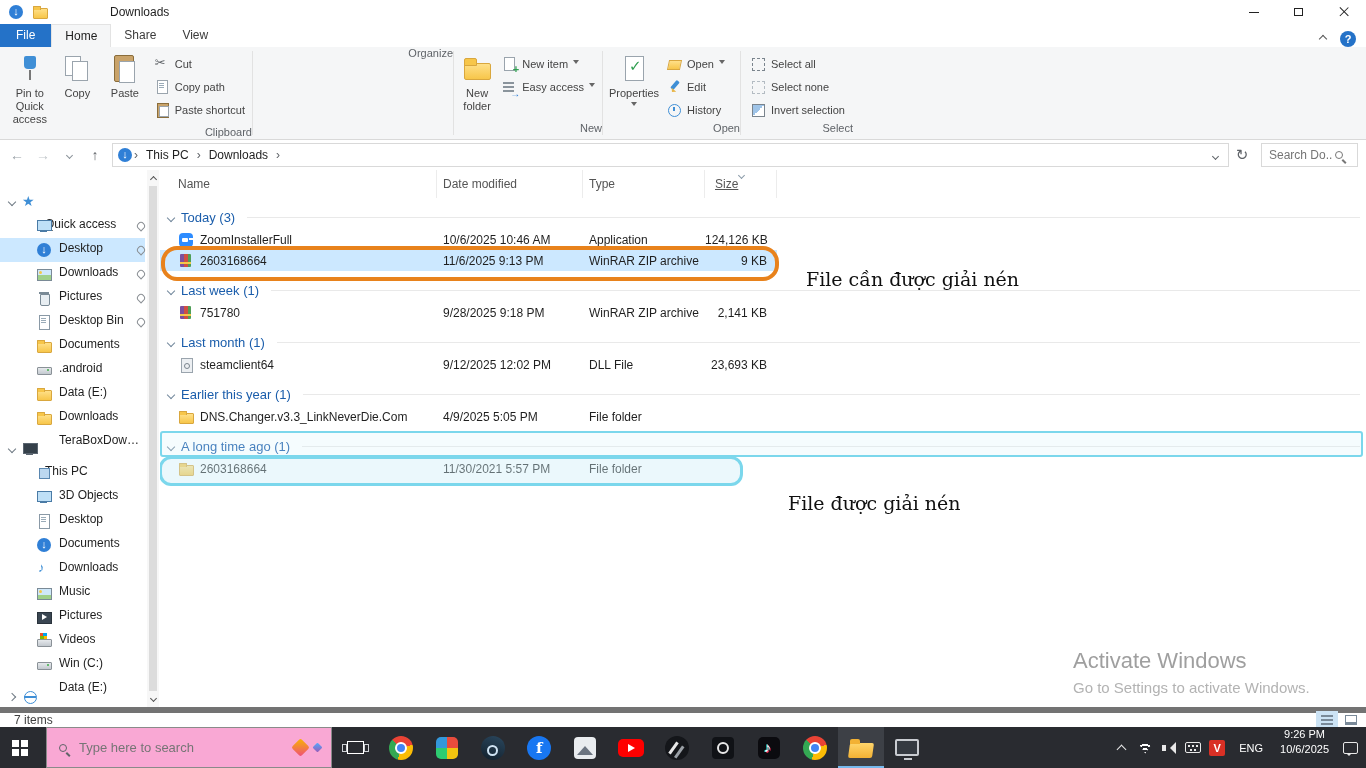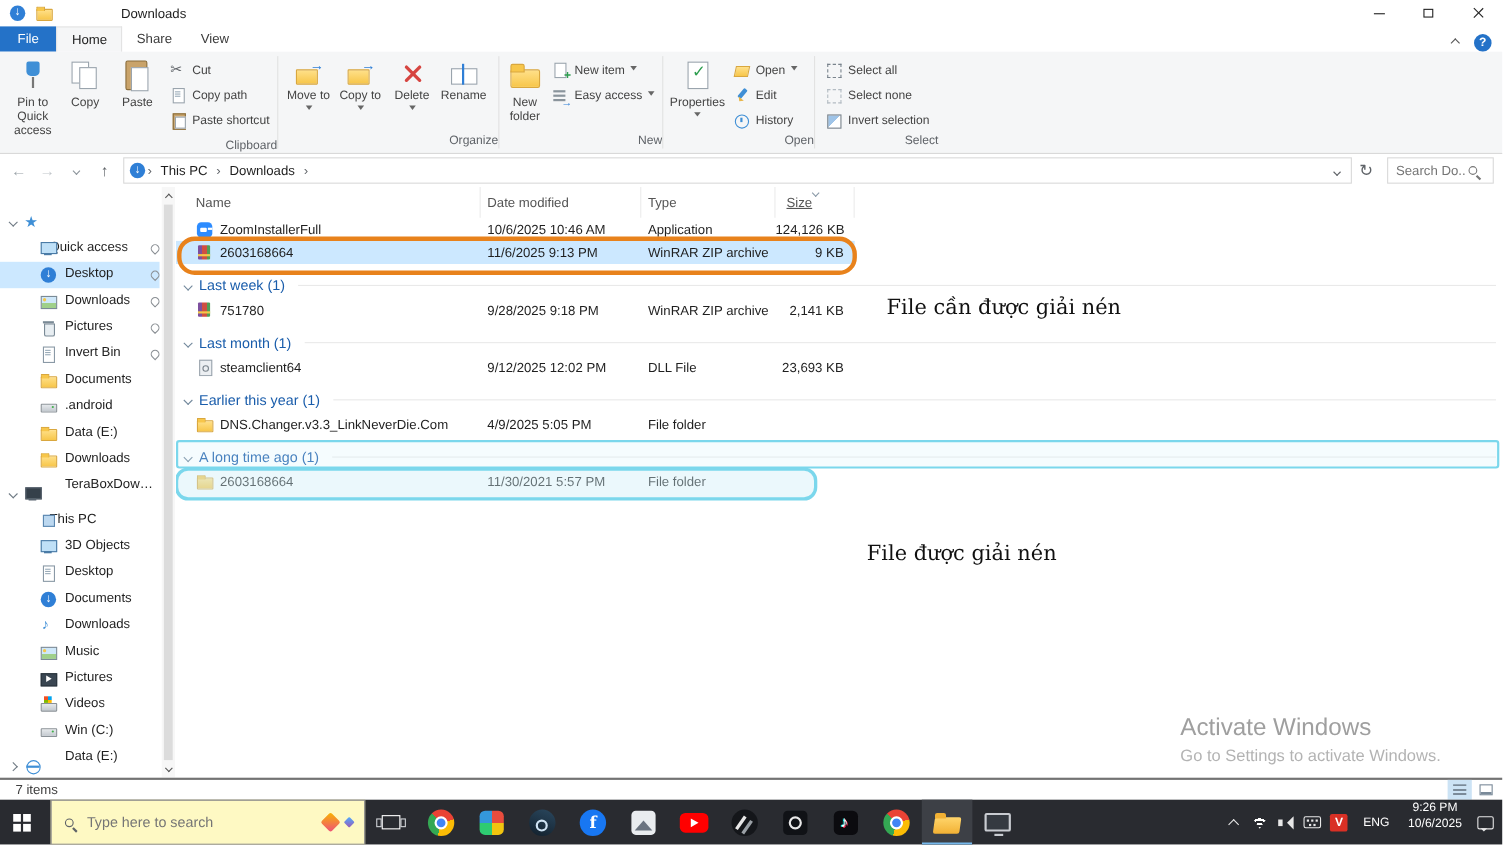--- a/index.html
+++ b/index.html
@@ -191,34 +191,34 @@
   
   .overlay { position:absolute; inset:0; pointer-events:none; z-index:5; }
   .ann { position:absolute; font-family:"DejaVu Serif","Liberation Serif",serif; font-size:19px; color:#101010; }
   .ann1 { left:806px; top:268px; }
   .ann2 { left:788px; top:492px; }
   .wm { position:absolute; left:1073px; top:648px; color:#9f9f9f; }
   .wm1 { font-size:22px; font-family:"Liberation Sans","DejaVu Sans",sans-serif; color:#9f9f9f; }
   .wm2 { font-size:15px; margin-top:5px; color:#b3b3b3; }
 
   
-  .statusbar { position:absolute; left:0; right:0; bottom:41px; height:20px; border-top:2px solid #737373; display:flex; align-items:center; background:#fff; }
+  .statusbar { position:absolute; left:0; right:0; bottom:41px; height:20px; border-top:6px solid #737373; display:flex; align-items:center; background:#fff; }
   .sb-count { margin-left:14px; font-size:12px; color:#3f3f3f; }
   .sb-views { margin-left:auto; display:flex; gap:2px; padding-right:4px; }
   .vb { width:22px; height:18px; display:flex; align-items:center; justify-content:center; }
   .vb.active { background:#cce3f5; }
   .vb-ic-details { width:12px; height:10px; background:repeating-linear-gradient(#7a8a99 0 2px, transparent 2px 4px); }
   .vb-ic-large { width:12px; height:10px; border:1px solid #7a8a99; background:linear-gradient(transparent 0 6px, #7a8a99 6px); }
 
   
   .taskbar { position:absolute; left:0; right:0; bottom:0; height:41px; background:var(--taskbar,#292b30); display:flex; align-items:center; z-index:10; }
   .tb-slot { width:46px; height:41px; display:flex; align-items:center; justify-content:center; flex:0 0 auto; }
   .tb-slot.active { background:#3d4046; box-shadow:inset 0 -2px 0 #76b9ed; }
   .win-logo { width:7px; height:7px; background:#fff; box-shadow:9px 0 0 #fff, 0 9px 0 #fff, 9px 9px 0 #fff; margin:-8px 8px 0 -8px; }
-  .tb-search { width:286px; height:41px; background:#fef9c3; display:flex; align-items:center; flex:0 0 auto; border:1px solid #8a8a8a; }
+  .tb-search { width:286px; height:41px; background:#f9a8d4; display:flex; align-items:center; flex:0 0 auto; border:1px solid #8a8a8a; }
   .tb-search .mag { margin-left:12px; border-color:#5f6368; }
   .tb-search .mag::after { background:#5f6368; }
   .tb-search input { border:none; outline:none; flex:1; font-size:13px; color:#5f6368; padding-left:12px; font-family:inherit; background:transparent; }
   .sparkle { position:relative; width:13px; height:13px; background:linear-gradient(135deg,#f8b500,#ef4e7b); transform:rotate(45deg); border-radius:2px; margin-right:24px; flex:0 0 auto; }
   .sparkle::after { content:""; position:absolute; width:7px; height:7px; background:linear-gradient(135deg,#4facfe,#9b59b6); right:-9px; top:-9px; border-radius:1px; }
   .tb-apps { display:flex; }
   .app { position:relative; display:inline-block; }
   .app-task-view { width:17px; height:13px; border:1.5px solid #fff; background:transparent; }
   .app-task-view::before { content:""; position:absolute; left:-6px; top:2px; width:3px; height:6px; border:1.5px solid #cfd2d6; }
   .app-task-view::after { content:""; position:absolute; right:-6px; top:2px; width:3px; height:6px; border:1.5px solid #cfd2d6; }
@@ -324,41 +324,20 @@
               <span class="si si-pasteshort" data-name="paste-shortcut-icon"></span>
               <span>Paste shortcut</span>
             </div>
         </div>
       </div>
       <div class="rlabel" data-name="clipboard-group-label">Clipboard</div>
     </div>
     <div class="rdiv" data-name="ribbon-divider"></div>
 
     <div class="rgroup g-organize" data-name="ribbon-group-organize">
-      <div class="rcontent">
-        <div class="rmed" data-name="move-to-button">
-          <span class="mi mi-move" data-name="move-to-icon"></span>
-          <span class="rlbl">Move to</span>
-          <span class="dd center" data-name="dropdown-arrow-icon"></span>
-        </div>
-        <div class="rmed" data-name="copy-to-button">
-          <span class="mi mi-copyto" data-name="copy-to-icon"></span>
-          <span class="rlbl">Copy to</span>
-          <span class="dd center" data-name="dropdown-arrow-icon"></span>
-        </div>
-        <div class="rmed" data-name="delete-button">
-          <span class="mi mi-del" data-name="delete-icon"></span>
-          <span class="rlbl">Delete</span>
-          <span class="dd center" data-name="dropdown-arrow-icon"></span>
-        </div>
-        <div class="rmed" data-name="rename-button">
-          <span class="mi mi-rename" data-name="rename-icon"></span>
-          <span class="rlbl">Rename</span>
-        </div>
-      </div>
       <div class="rlabel" data-name="organize-group-label">Organize</div>
     </div>
     <div class="rdiv" data-name="ribbon-divider"></div>
 
     <div class="rgroup g-new" data-name="ribbon-group-new">
       <div class="rcontent">
         <div class="rbig" data-name="new-folder-button">
           <span class="bic bi-newfolder" data-name="new-folder-icon"></span>
           <span class="rlbl">New folder</span>
         </div>
@@ -468,21 +447,21 @@
             <span class="tlabel" data-name="sidebar-item-label">Downloads</span>
             <span class="pin" data-name="pin-icon"></span>
           </div>
           <div class="tree-row child" data-name="sidebar-item-pictures">
             <span class="sic i-pictures" data-name="pictures-icon"></span>
             <span class="tlabel" data-name="sidebar-item-label">Pictures</span>
             <span class="pin" data-name="pin-icon"></span>
           </div>
           <div class="tree-row child" data-name="sidebar-item-recycle-bin">
             <span class="sic i-recycle" data-name="recycle-icon"></span>
-            <span class="tlabel" data-name="sidebar-item-label">Invert Bin</span>
+            <span class="tlabel" data-name="sidebar-item-label">Desktop Bin</span>
             <span class="pin" data-name="pin-icon"></span>
           </div>
           <div class="tree-row child" data-name="sidebar-item-documents">
             <span class="sic i-documents" data-name="documents-icon"></span>
             <span class="tlabel" data-name="sidebar-item-label">Documents</span>
             <span class="pin" data-name="pin-icon"></span>
           </div>
           <div class="tree-row child" data-name="sidebar-item-android">
             <span class="sic i-folder" data-name="folder-icon"></span>
             <span class="tlabel" data-name="sidebar-item-label">.android</span>
@@ -566,20 +545,25 @@
           </div>
         <div class="colh w-type" data-name="column-header-type">
             <span>Type</span>
           </div>
         <div class="colh w-size" data-name="column-header-size">
             <span class="chv small sortchv" data-name="sort-indicator-icon"></span>
             <span>Size</span>
           </div>
       </div>
       <div data-name="file-list-body">
+          <div class="list-group" data-name="file-group-today-3">
+            <span class="chv" data-name="chevron-down-icon"></span>
+            <span class="glabel" data-name="file-group-label">Today (3)</span>
+            <span class="gline" data-name="group-divider-line"></span>
+          </div>
           <div class="file-row" data-name="file-row-zoominstallerfull">
             <span class="c-name" data-name="file-name-cell">
               <span class="fic fi-zoom" data-name="zoom-file-icon"></span>
               <span class="fname" data-name="file-name">ZoomInstallerFull</span>
             </span>
             <span class="c-date" data-name="file-date-modified">10/6/2025 10:46 AM</span>
             <span class="c-type" data-name="file-type">Application</span>
             <span class="c-size" data-name="file-size">124,126 KB</span>
           </div>
           <div class="file-row sel ring-orange" data-name="file-row-2603168664">

